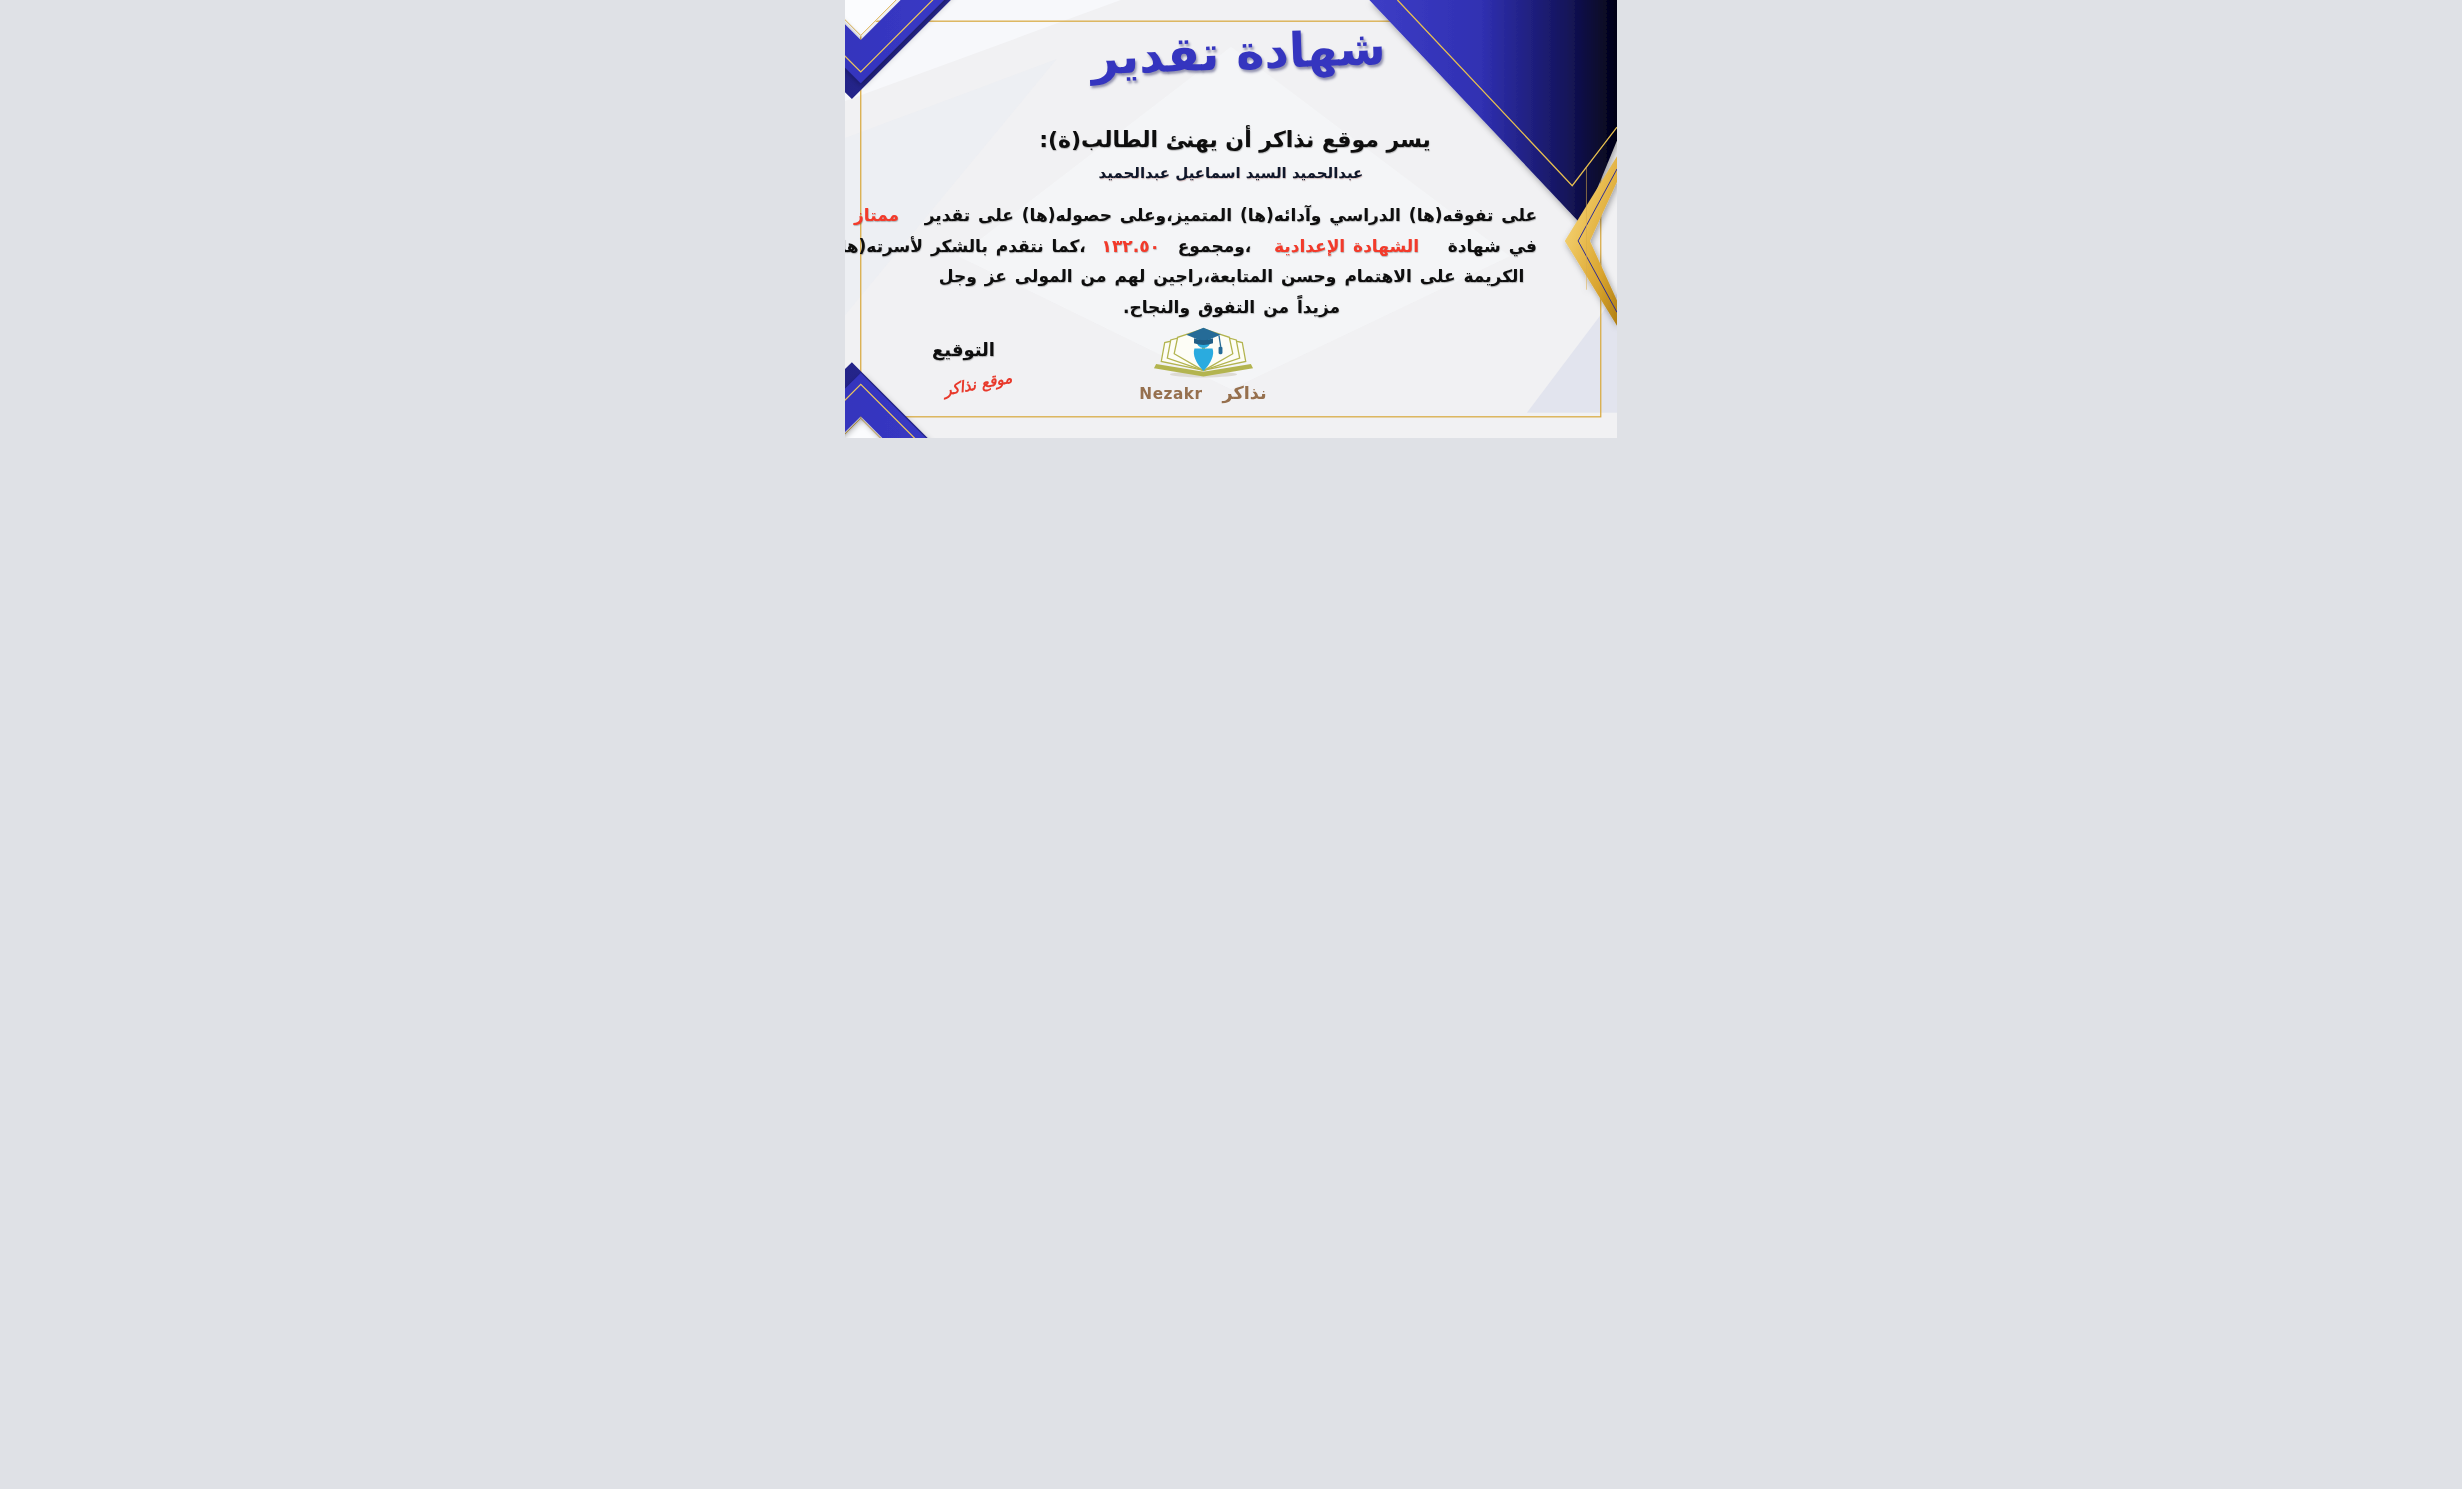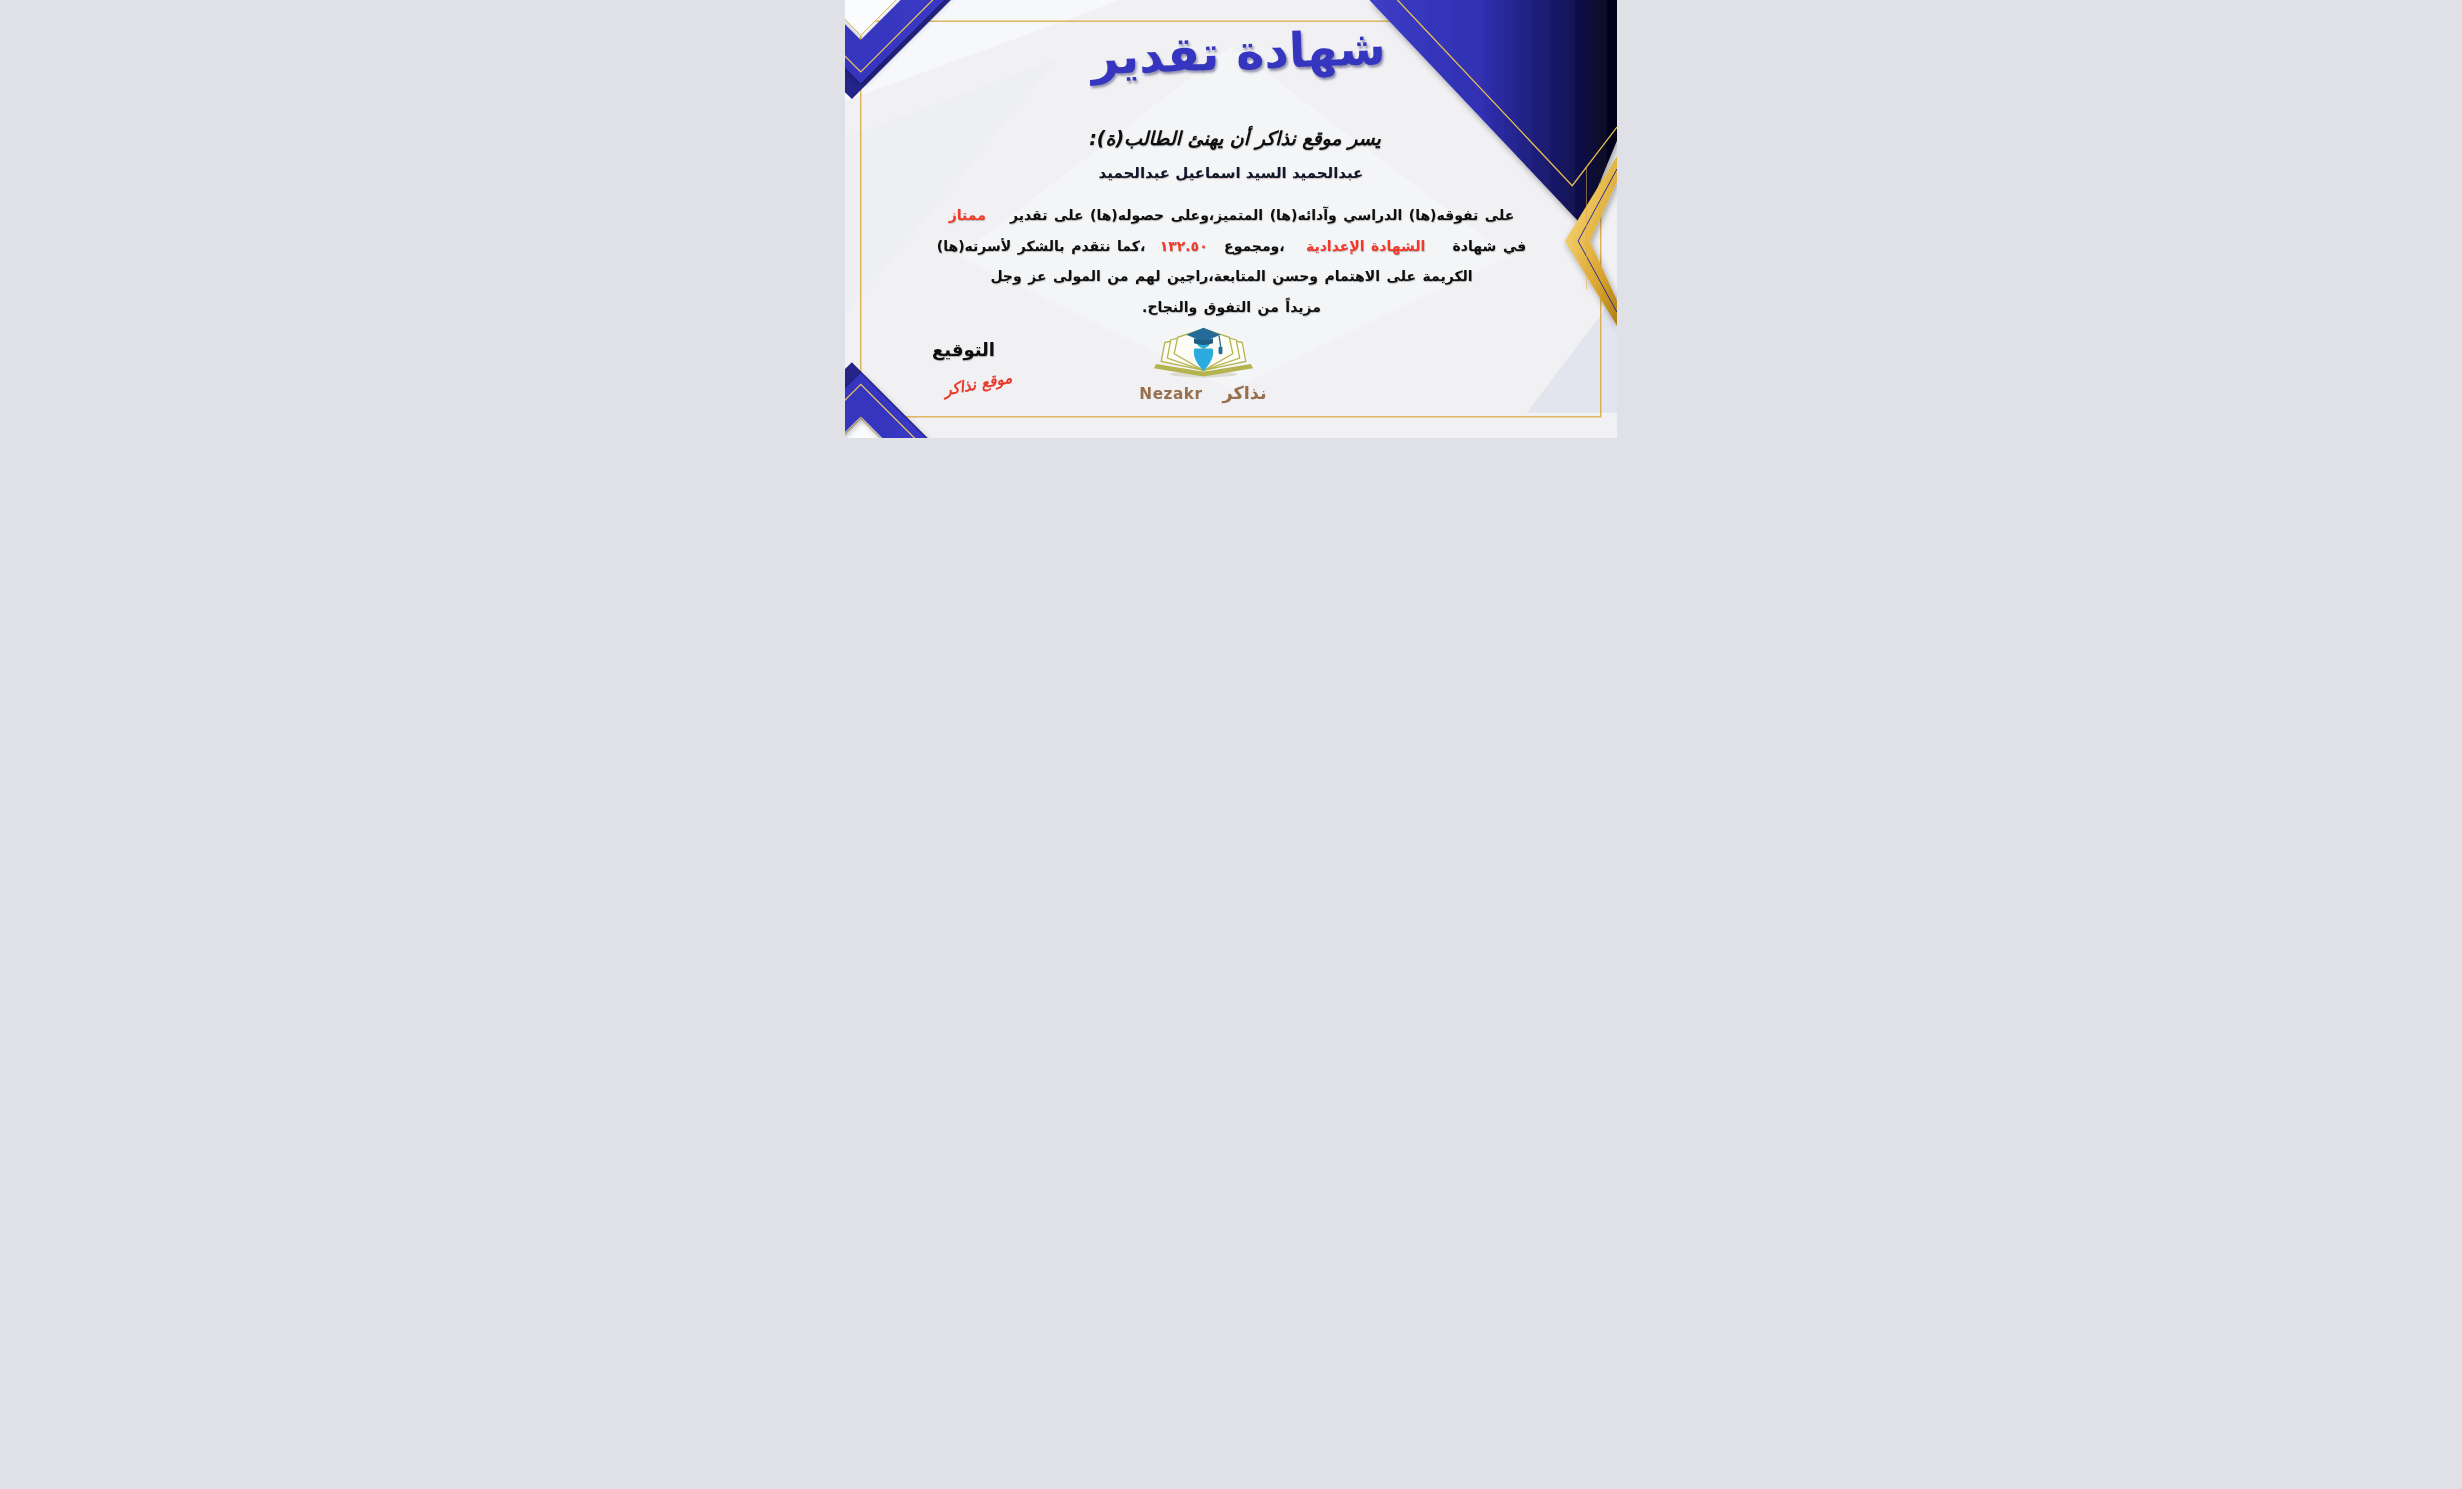--- a/index.html
+++ b/index.html
@@ -8,25 +8,25 @@
     background:#f1f1f3; overflow:hidden;
     font-family:"DejaVu Sans", sans-serif;
   }
   .deco{position:absolute; inset:0; width:100%; height:100%;}
   .txt{position:absolute; direction:rtl; text-align:center; color:#0e0e0e;}
   .title{
     left:0; right:-14.8px; top:23.6px; font-size:48px; font-weight:700;
     color:#3535bf; text-shadow:1.5px 2.5px 2.5px rgba(30,30,90,.45);
     transform:rotate(-2deg);
   }
-  .intro{left:8px; right:0; top:127px; font-size:19px; font-weight:700;
-    text-shadow:0.5px 1px 1px rgba(0,0,0,.25);font-style:italic;}
+  .intro{left:8px; right:0; top:127px; font-size:22px; font-weight:700;
+    text-shadow:0.5px 1px 1px rgba(0,0,0,.25);}
   .name{left:0; right:0; top:164px; font-size:15px; font-weight:700;
     color:#0f172a; text-shadow:0.5px 1px 1px rgba(120,20,10,.25);}
-  .para{left:81px; width:611px; top:200px; font-size:14px; font-weight:700;
+  .para{left:81px; width:611px; top:200px; font-size:17px; font-weight:700;
     text-shadow:0.5px 1px 1px rgba(0,0,0,.25); word-spacing:.12em;}
   .bline{height:30.5px; line-height:30.5px; white-space:nowrap;}
   .red{color:#f33a2a;}
   .gap-grade{margin-inline:17.7px 0;}
   .gap-cert{margin-inline:20.7px 14.8px;}
   .gap-score{margin-inline:9.8px 7.9px;}
   .sig-label{left:74px; width:89px; top:339px; font-size:18px; font-weight:700;
     text-shadow:0.5px 1px 1px rgba(0,0,0,.25);}
   .sig-script{
     left:69px; width:128px; top:375px; font-size:15.3px; font-style:italic;

